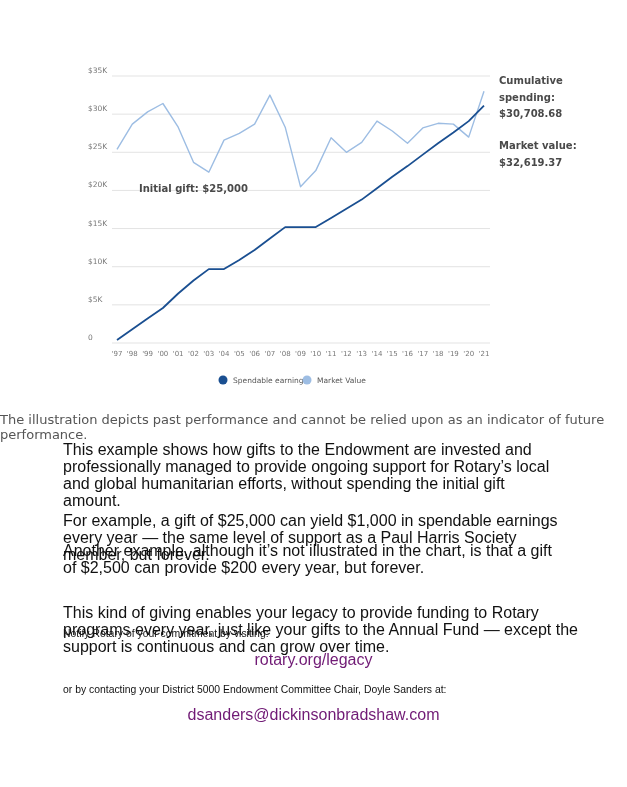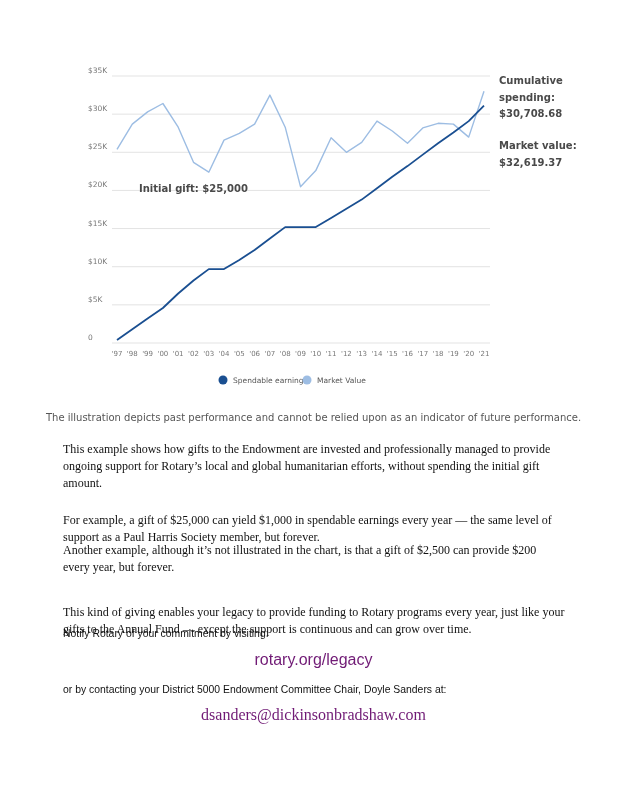--- a/index.html
+++ b/index.html
@@ -2,22 +2,22 @@
 <html><head>
 <meta charset="utf-8">
 <style>
   html, body { margin: 0; padding: 0; background: #ffffff; }
   body { width: 627px; height: 787px; position: relative; overflow: hidden; font-family: "Liberation Sans", sans-serif; color: #111; }
   #chart { position: absolute; left: 0; top: 0; width: 627px; height: 400px; }
   .tick-y { font-family: "DejaVu Sans", sans-serif; font-size: 7.5px; fill: #777; }
   .tick-x { font-family: "DejaVu Sans", sans-serif; font-size: 7px; fill: #777; }
   .ann { font-family: "DejaVu Sans", sans-serif; font-size: 10px; font-weight: bold; fill: #4a4a4a; }
   .legend-text { font-family: "DejaVu Sans", sans-serif; font-size: 7.5px; fill: #555; }
-  .disclaimer { position: absolute; left: 0; width: 627px; top: 412px; text-align: center; font-family: "DejaVu Sans", sans-serif; font-size: 10px; color: #555; }
-  .body-text { position: absolute; left: 63px; width: 500px; font-family: Liberation Serif, serif; font-size: 12px; line-height: 17px; color: #111; }
+  .disclaimer { position: absolute; left: 0; width: 627px; top: 412px; text-align: left; font-family: "DejaVu Sans", sans-serif; font-size: 13px; color: #555; }
+  .body-text { position: absolute; left: 63px; width: 500px; font-family: Liberation Sans, sans-serif; font-size: 16px; line-height: 17px; color: #111; }
   .small-text { position: absolute; left: 63px; width: 520px; font-family: "Liberation Sans", sans-serif; font-size: 10.4px; color: #111; }
   .link { position: absolute; left: 0; width: 627px; text-align: center; font-family: "Liberation Sans", sans-serif; color: #701a75; font-size: 16px; }
 </style>
 </head>
 <body>
 
 <svg id="chart" viewBox="0 0 627 400" xmlns="http://www.w3.org/2000/svg">
   <g id="grid">
       <line x1="112" x2="490" y1="343" y2="343" stroke="#e3e3e3" stroke-width="1"></line>
       <line x1="112" x2="490" y1="304.8571428571429" y2="304.8571428571429" stroke="#e3e3e3" stroke-width="1"></line>
@@ -89,13 +89,13 @@
 <div class="disclaimer">The illustration depicts past performance and cannot be relied upon as an indicator of future performance.</div>
 
 <div class="body-text" style="top:441px;">This example shows how gifts to the Endowment are invested and professionally managed to provide ongoing support for Rotary’s local and global humanitarian efforts, without spending the initial gift amount.</div>
 <div class="body-text" style="top:500px;margin-top:12px;">For example, a gift of $25,000 can yield $1,000 in spendable earnings every year — the same level of support as a Paul Harris Society member, but forever.</div>
 <div class="body-text" style="top:542px;">Another example, although it’s not illustrated in the chart, is that a gift of $2,500 can provide $200 every year, but forever.</div>
 <div class="body-text" style="top:604px; width:520px;">This kind of giving enables your legacy to provide funding to Rotary programs every year, just like your gifts to the Annual Fund — except the support is continuous and can grow over time.</div>
 
 <div class="small-text" style="top:628px;">Notify Rotary of your commitment by visiting:</div>
 <div class="link" style="top:651px;">rotary.org/legacy</div>
 <div class="small-text" style="top:684px;">or by contacting your District 5000 Endowment Committee Chair, Doyle Sanders at:</div>
-<div class="link" style="top:706px;font-family:Liberation Serif, serif;">dsanders@dickinsonbradshaw.com</div>
+<div class="link" style="top:706px;">dsanders@dickinsonbradshaw.com</div>
 
 </body></html>

